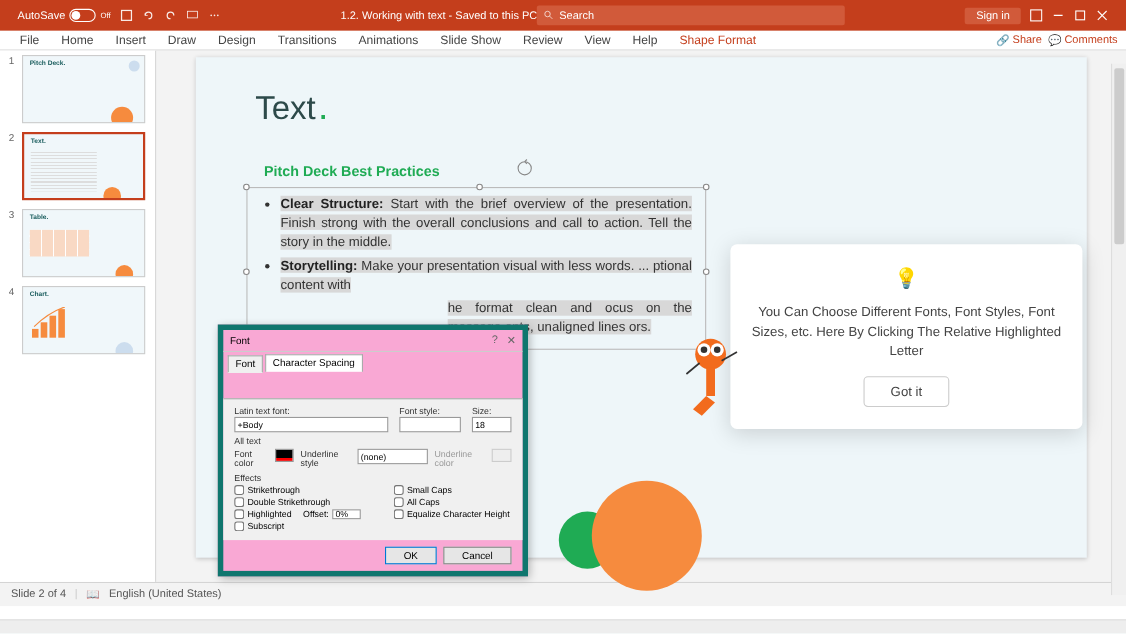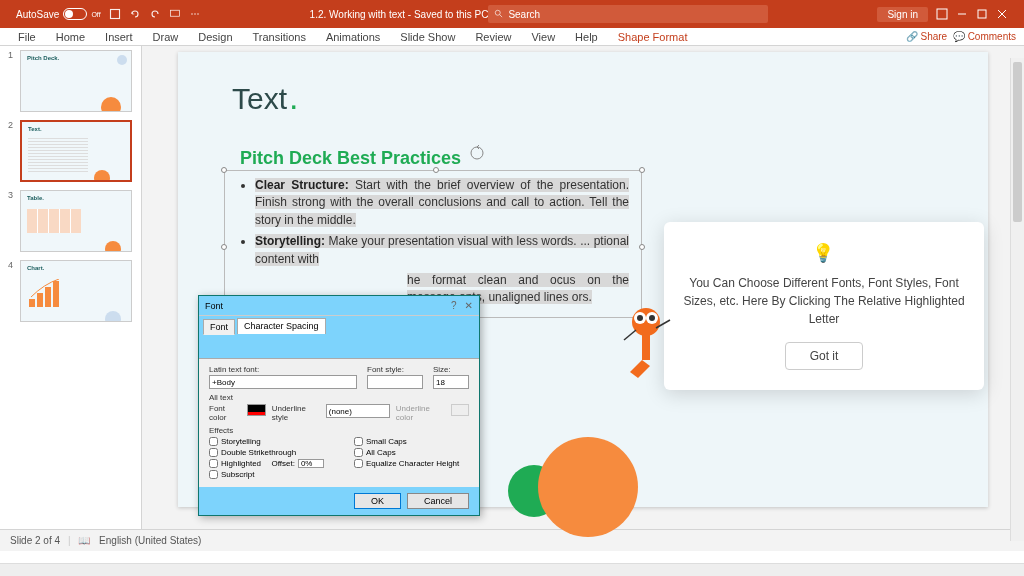--- a/index.html
+++ b/index.html
@@ -31,32 +31,32 @@
 .thumb-num { font-size: 9px; color: #666; width: 8px; }
 .thumb { width: 112px; height: 62px; border: 1px solid #ccc; background: #f0f7fa; position: relative; overflow: hidden; }
 .thumb.selected { border: 2px solid #c43e1c; }
 .thumb-label { position: absolute; top: 4px; left: 6px; font-size: 6px; color: #1a5d5d; font-weight: 600; }
 .thumb-circ { position: absolute; border-radius: 50%; }
 
 .canvas-area { flex: 1; display: flex; justify-content: center; align-items: flex-start; padding: 6px; position: relative; }
 .slide { width: 810px; height: 455px; background: #eef6f9; position: relative; box-shadow: 0 1px 4px rgba(0,0,0,.2); }
 .slide-title { position: absolute; top: 26px; left: 54px; font-size: 30px; color: #2d4a4a; font-weight: 400; }
 .slide-title .dot { color: #1fab54; font-size: 34px; margin-left: 2px; }
-.slide-sub { position: absolute; top: 96px; left: 62px; font-size: 18px; color: #1fab54; font-weight: 700; }
+.slide-sub { position: absolute; top: 96px; left: 62px; font-size: 13px; color: #1fab54; font-weight: 700; }
 
 .text-box { position: absolute; top: 118px; left: 46px; width: 418px; border: 1px solid #bbb; padding: 6px 12px; font-size: 12px; color: #333; line-height: 1.45; }
 .text-box ul { list-style: disc; padding-left: 18px; }
 .text-box li { margin-bottom: 4px; text-align: justify; }
 .text-box b { color: #222; }
 .handle { position: absolute; width: 6px; height: 6px; background: #fff; border: 1px solid #888; border-radius: 50%; }
 
 .deco-green { position: absolute; bottom: -10px; left: 330px; width: 52px; height: 52px; background: #1fab54; border-radius: 50%; }
 .deco-orange { position: absolute; bottom: -30px; left: 360px; width: 100px; height: 100px; background: #f68b3e; border-radius: 50%; }
 
-.font-dialog { position: absolute; top: 295px; left: 198px; width: 282px; background: #7dd3fc; border: 1px solid #0f766e; box-shadow: 2px 2px 8px rgba(0,0,0,.3); font-size: 9px; z-index: 10; }
+.font-dialog { position: absolute; top: 295px; left: 198px; width: 282px; background: #f9a8d4; border: 5px solid #0f766e; box-shadow: 2px 2px 8px rgba(0,0,0,.3); font-size: 9px; z-index: 10; }
 .dlg-title { height: 20px; display: flex; align-items: center; justify-content: space-between; padding: 0 6px; border-bottom: 1px solid #ccc; }
 .dlg-close { display: flex; gap: 8px; font-size: 10px; color: #666; }
 .dlg-tabs { display: flex; gap: 2px; padding: 2px 4px 0; }
 .dlg-tab { padding: 2px 6px; background: #fff; border: 1px solid #aaa; border-bottom: none; font-size: 9px; }
 .dlg-tab:first-child { background: #f0f0f0; border-bottom: 1px solid #f0f0f0; position: relative; top: 1px; }
 .dlg-body { background: #f0f0f0; padding: 6px 10px; border-top: 1px solid #aaa; margin-top: 24px; }
 .dlg-row { display: flex; gap: 10px; margin-bottom: 4px; align-items: flex-end; }
 .dlg-col { display: flex; flex-direction: column; gap: 1px; }
 .dlg-label { font-size: 8px; color: #333; }
 .dlg-input { border: 1px solid #999; background: #fff; height: 14px; font-size: 8px; padding: 0 2px; }
@@ -268,21 +268,21 @@
       <span class="dlg-label">Underline style</span>
       <input class="dlg-input" style="width: 64px;" value="(none)">
       <span class="dlg-label" style="color:#999">Underline color</span>
       <span style="width:20px;height:12px;border:1px solid #ccc;background:#eee"></span>
     </div>
     <div class="dlg-section">Effects</div>
     <div class="dlg-effects">
       <div>
         <label class="dlg-check">
             <input type="checkbox" style="">
-            <span>Storytelling</span>
+            <span>Strikethrough</span>
           </label>
         <label class="dlg-check">
             <input type="checkbox" style="">
             <span>Double Strikethrough</span>
           </label>
         <label class="dlg-check"><input type="checkbox" style=""><span>Highlighted</span> &nbsp;&nbsp;<span>Offset:</span> <input class="dlg-input" style="width: 26px;" value="0%"></label>
         <label class="dlg-check">
             <input type="checkbox" style="">
             <span>Subscript</span>
           </label>

